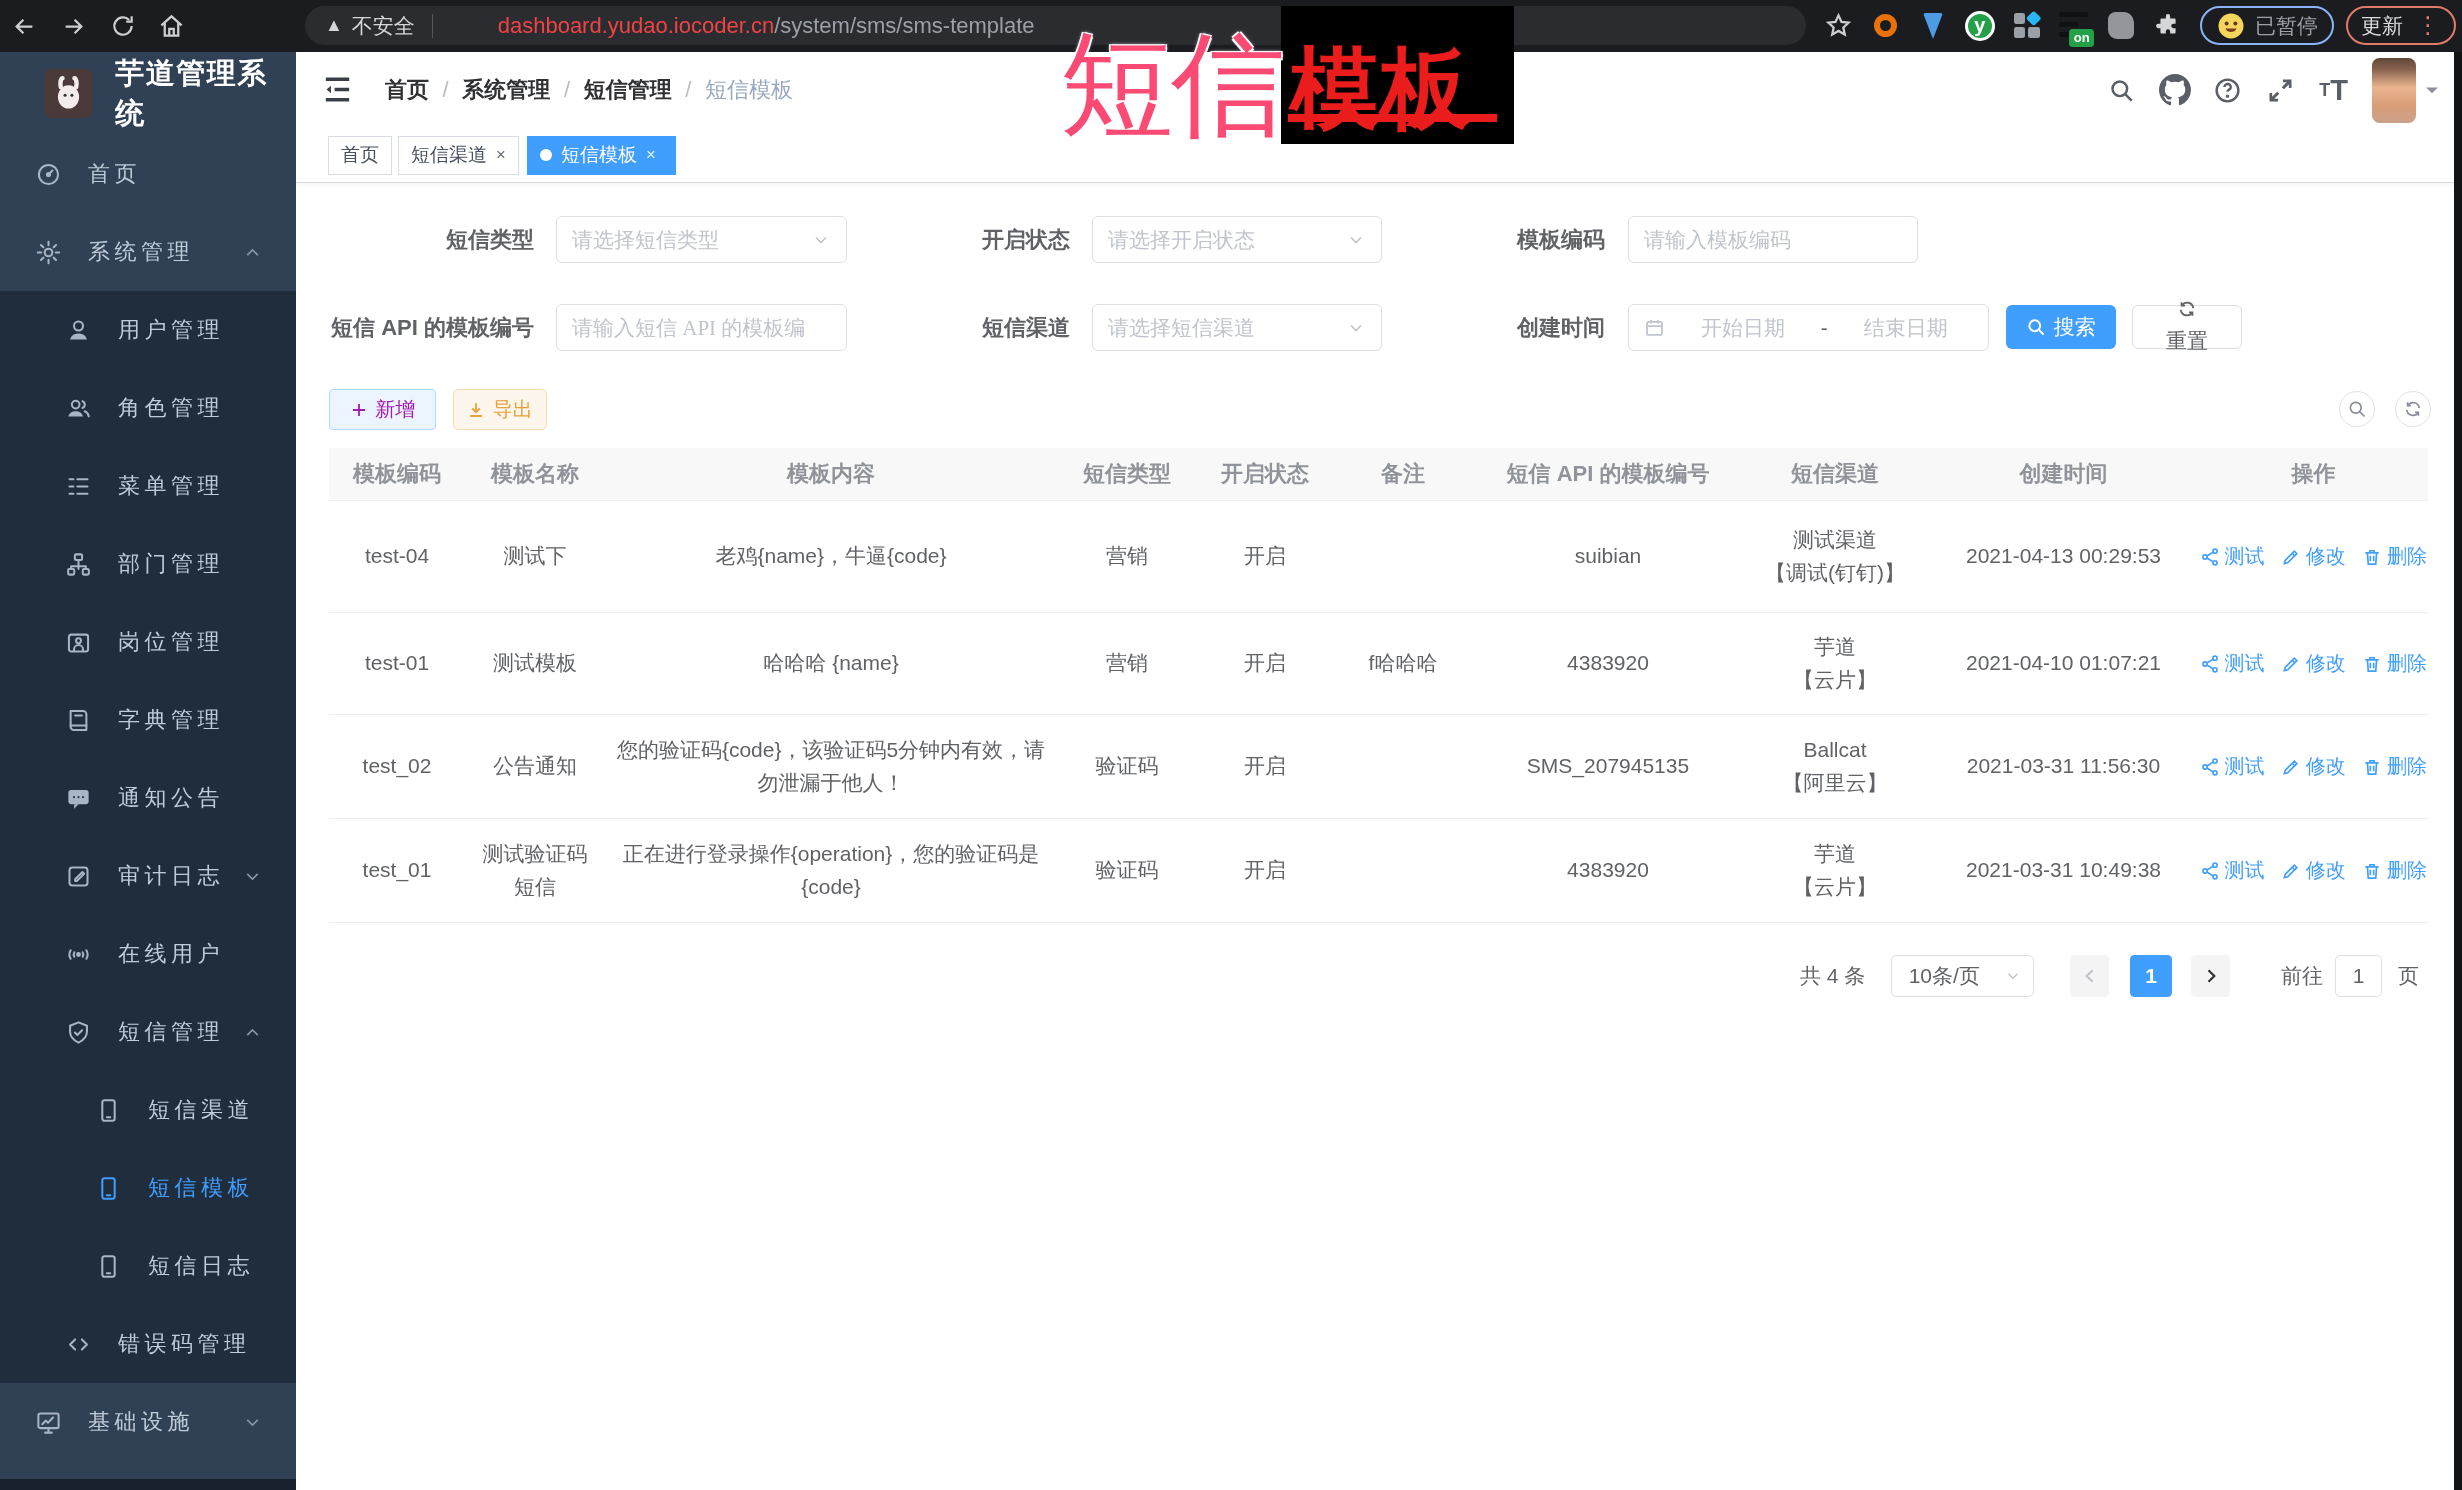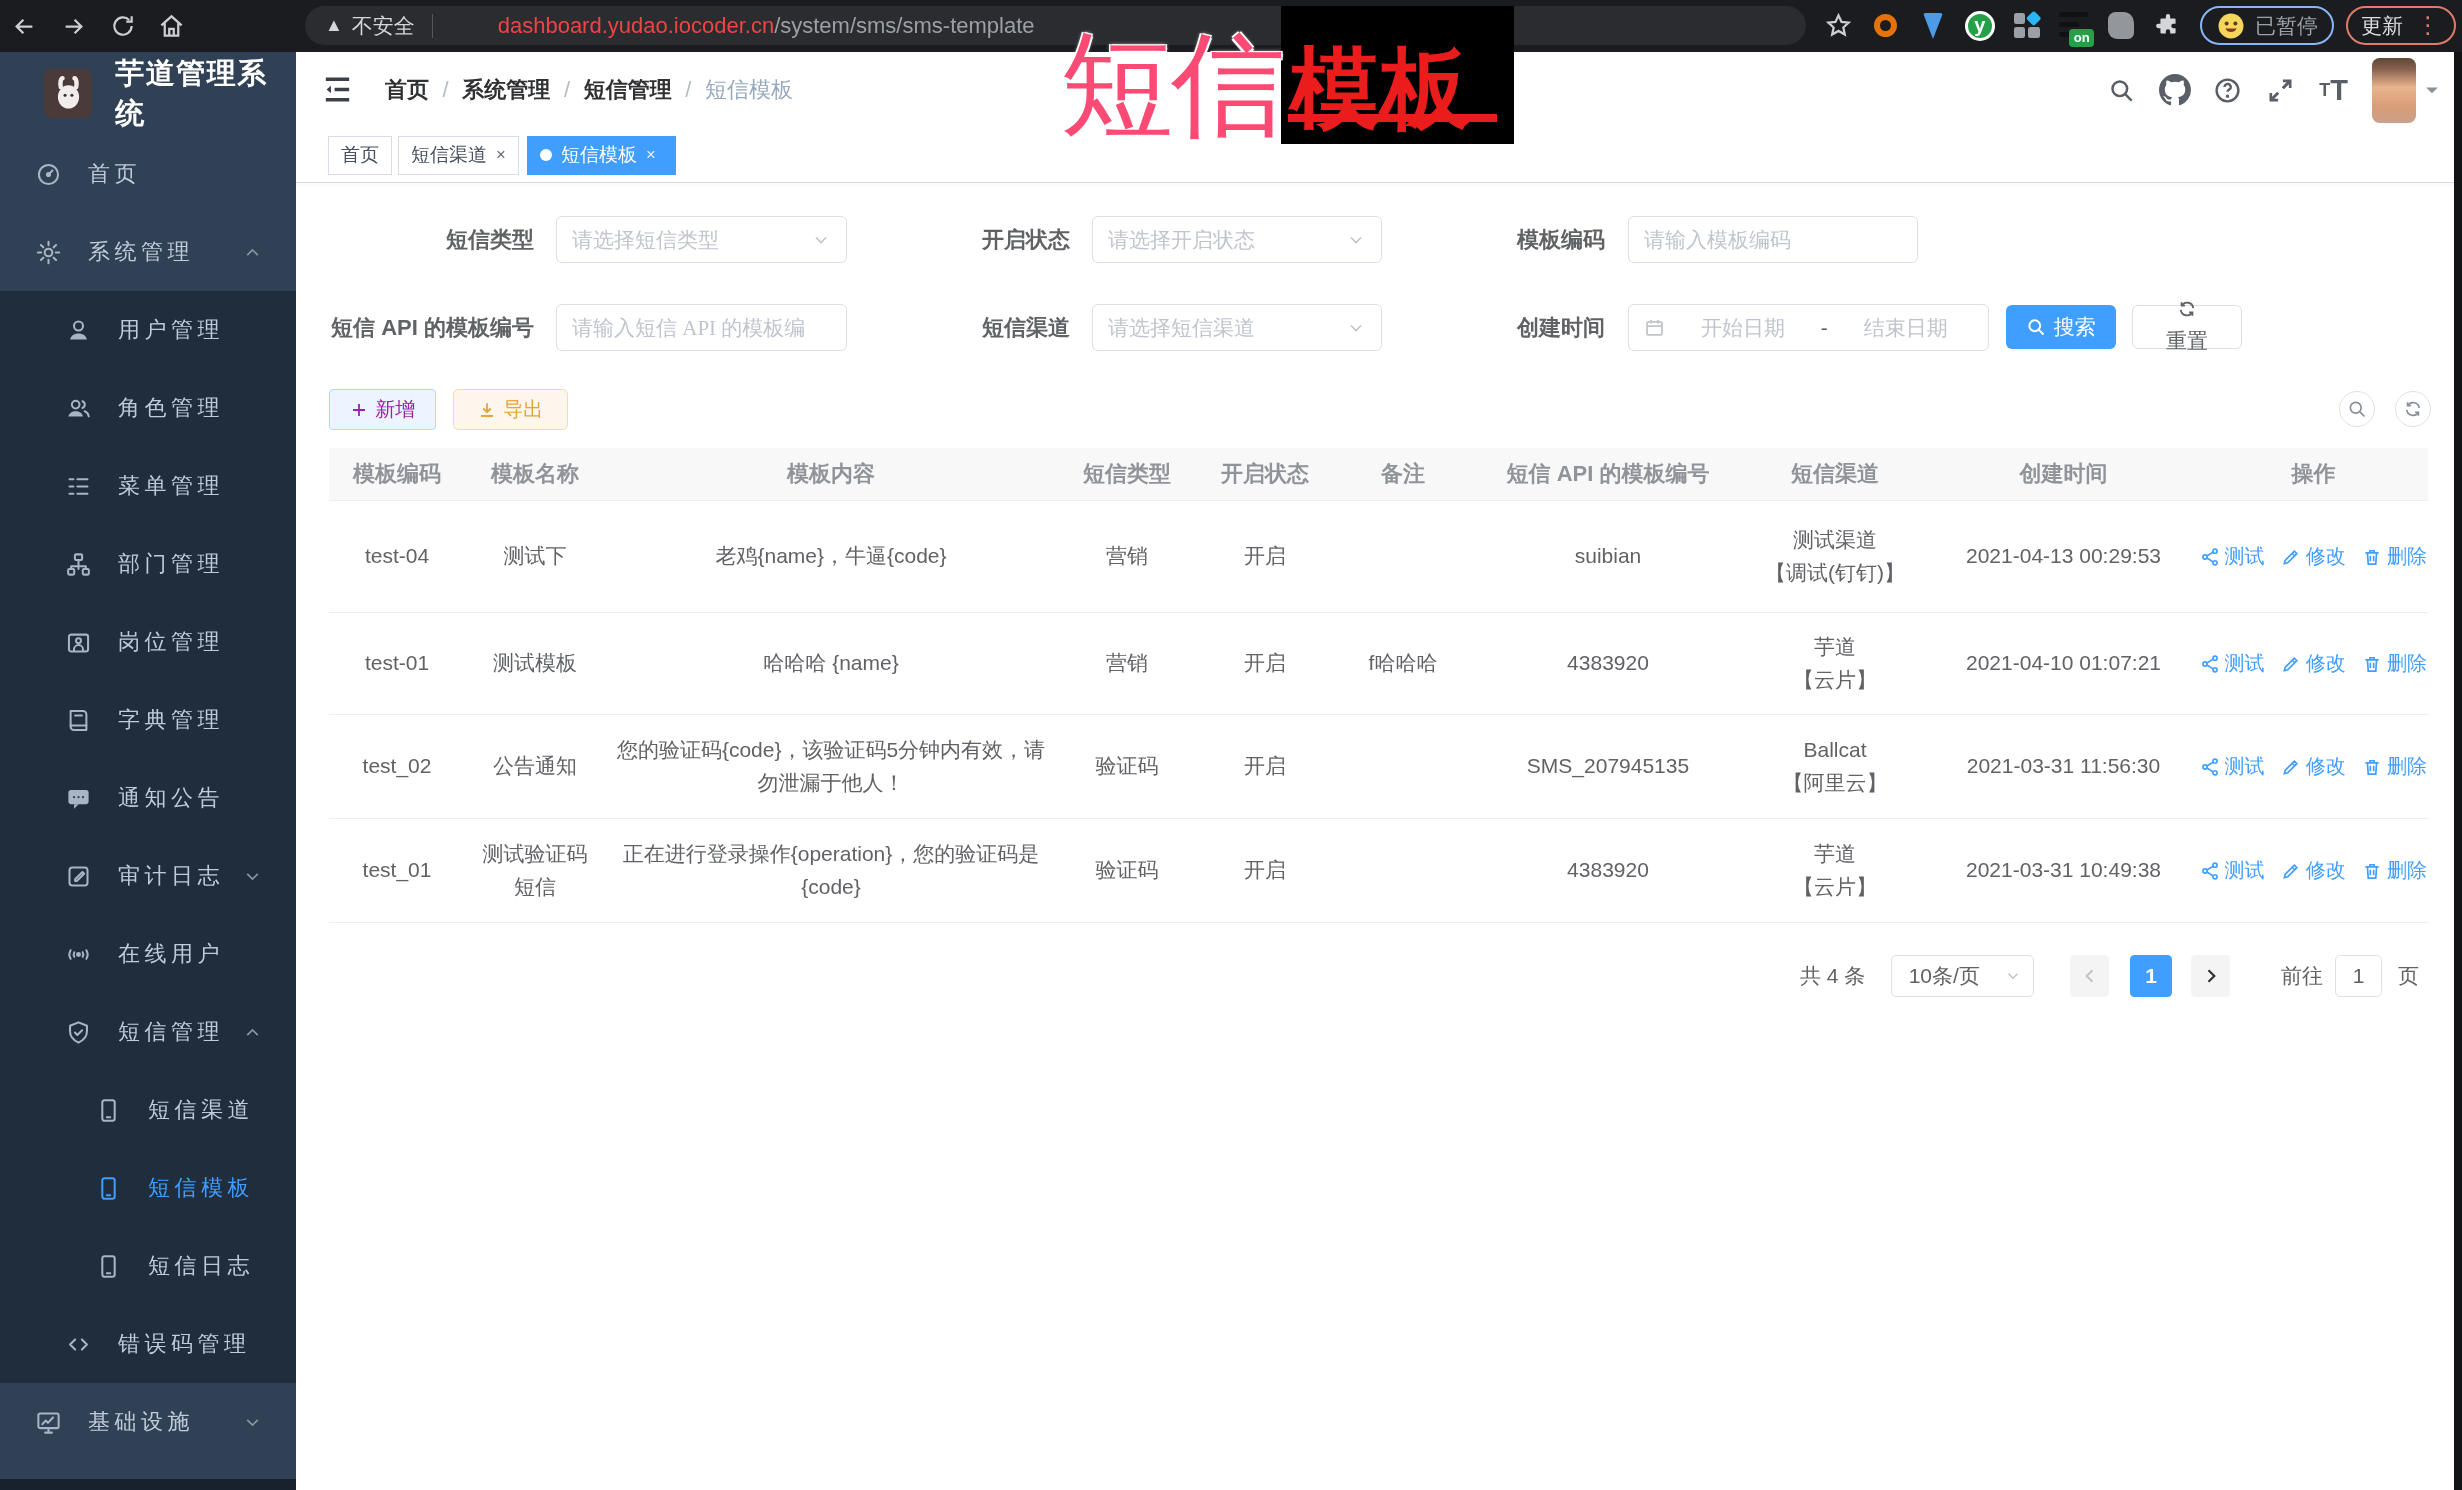--- a/index.html
+++ b/index.html
@@ -558,21 +558,21 @@
   </div>
 
   <div class="btn" id="add-btn" style="left:33px;top:337px;width:107px;">
     <span class="ic">
         <svg width="18" height="18" viewBox="0 0 24 24" fill="none" stroke="currentColor" stroke-width="2.4">
           <path d="M12 4v16M4 12h16"></path>
         </svg>
       </span>
     <span>新增</span>
   </div>
-  <div class="btn" id="export-btn" style="left:157px;top:337px;width:115px;">
+  <div class="btn" id="export-btn" style="left:157px;top:337px;width:94px;">
     <span class="ic">
         <svg width="18" height="18" viewBox="0 0 24 24" fill="none" stroke="currentColor" stroke-width="2.4">
           <path d="M12 3v11M7 10l5 5 5-5M4 20h16"></path>
         </svg>
       </span>
     <span>导出</span>
   </div>
   <span class="circle-btn ic" style="left:2043px;top:339px;">
       <svg width="20" height="20" viewBox="0 0 24 24" fill="none" stroke="currentColor" stroke-width="2">
         <circle cx="10.5" cy="10.5" r="6.5"></circle>

